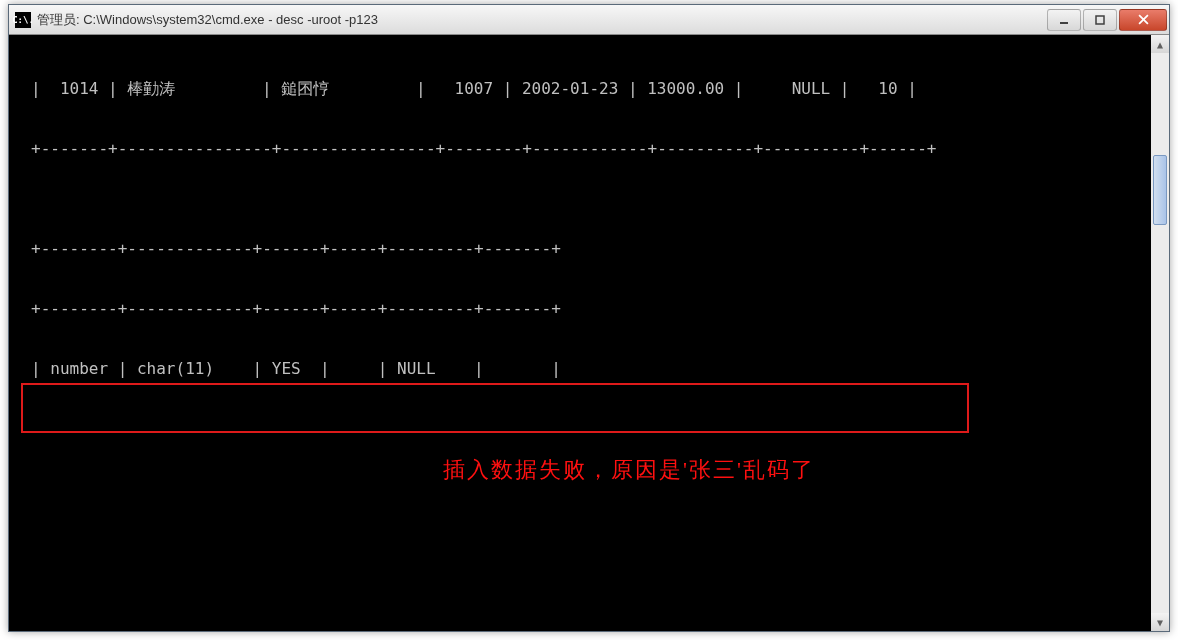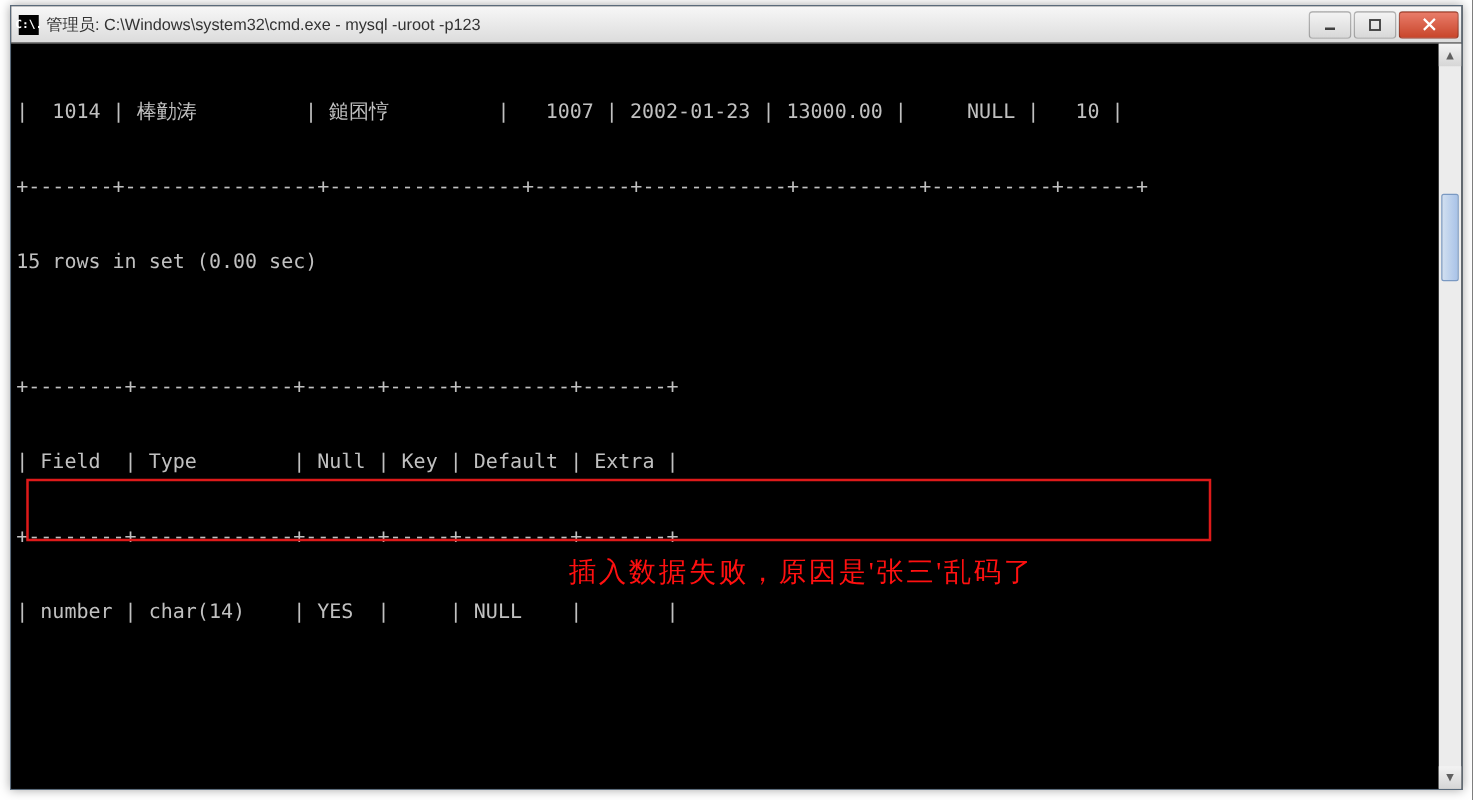--- a/index.html
+++ b/index.html
@@ -66,21 +66,21 @@
       padding: 4px 4px;
       color: #c0c0c0;
       font-family: "NSimSun","SimSun","Consolas", monospace;
       font-size: 16px;
       line-height: 20px;
       white-space: pre;
       height: calc(100% - 30px);
       background: #000;
       overflow: hidden;
     }
-    .terminal .line { white-space: pre; }
+    .terminal .line { white-space: pre; margin-left: 18px; }
     .scrollbar-v {
       position: absolute;
       right: 0; top: 30px; bottom: 0; width: 18px;
       background: #ececec;
     }
     .scrollbar-v .thumb {
       position: absolute; left: 2px; right: 2px;
       top: 120px; height: 70px;
       background: linear-gradient(to right,#d1dff0,#a9c3e8);
       border: 1px solid #7a99c2;
@@ -107,21 +107,21 @@
       font-weight: normal;
       letter-spacing: 2px;
     }
   </style>
 </head>
 <body>
 
 <div class="window">
   <div class="titlebar">
     <span class="title-icon">C:\.</span>
-    <span class="title-text">管理员: C:\Windows\system32\cmd.exe - mysql  -uroot -p123</span>
+    <span class="title-text">管理员: C:\Windows\system32\cmd.exe - desc  -uroot -p123</span>
     <div class="win-buttons">
       <span class="win-btn">
         <svg width="10" height="10" viewBox="0 0 10 10">
             <rect x="1" y="7" width="8" height="2" fill="#404040"></rect>
           </svg>
       </span>
       <span class="win-btn">
         <svg width="10" height="10" viewBox="0 0 10 10">
             <rect x="1" y="1" width="8" height="8" fill="none" stroke="#404040" stroke-width="1.5"></rect>
           </svg>
@@ -130,38 +130,36 @@
         <svg width="11" height="11" viewBox="0 0 10 10">
             <path d="M1 1 L9 9 M9 1 L1 9" stroke="#fff" stroke-width="1.6"></path>
           </svg>
       </span>
     </div>
   </div>
 
   <div class="terminal">
     <div class="line">|  1014 | 棒勭涛         | 鎚囨悙         |   1007 | 2002-01-23 | 13000.00 |     NULL |   10 |</div>
     <div class="line">+-------+----------------+----------------+--------+------------+----------+----------+------+</div>
-    <div class="line">15 rows in set (0.00 sec)</div>
     <div class="line"></div>
     <div class="line">+--------+-------------+------+-----+---------+-------+</div>
-    <div class="line">| Field  | Type        | Null | Key | Default | Extra |</div>
     <div class="line">+--------+-------------+------+-----+---------+-------+</div>
-    <div class="line">| number | char(14)    | YES  |     | NULL    |       |</div>
+    <div class="line">| number | char(11)    | YES  |     | NULL    |       |</div>
     
     
     
     
     
     <div class="line"></div>
     
     
     
   </div>
 
   <div class="scrollbar-v">
     <div class="arrow up">▲</div>
     <div class="thumb"></div>
     <div class="arrow down">▼</div>
   </div>
 
   <div class="highlight-box" id="hl" style="top: 378px; left: 12px; width: 948px; height: 50px;"></div>
-  <div class="annotation" id="annot" style="top: 438px; left: 434px; margin-left: 12px;">插入数据失败，原因是'张三'乱码了</div>
+  <div class="annotation" id="annot" style="top: 450px; left: 434px;">插入数据失败，原因是'张三'乱码了</div>
 </div>
 
 </body></html>

